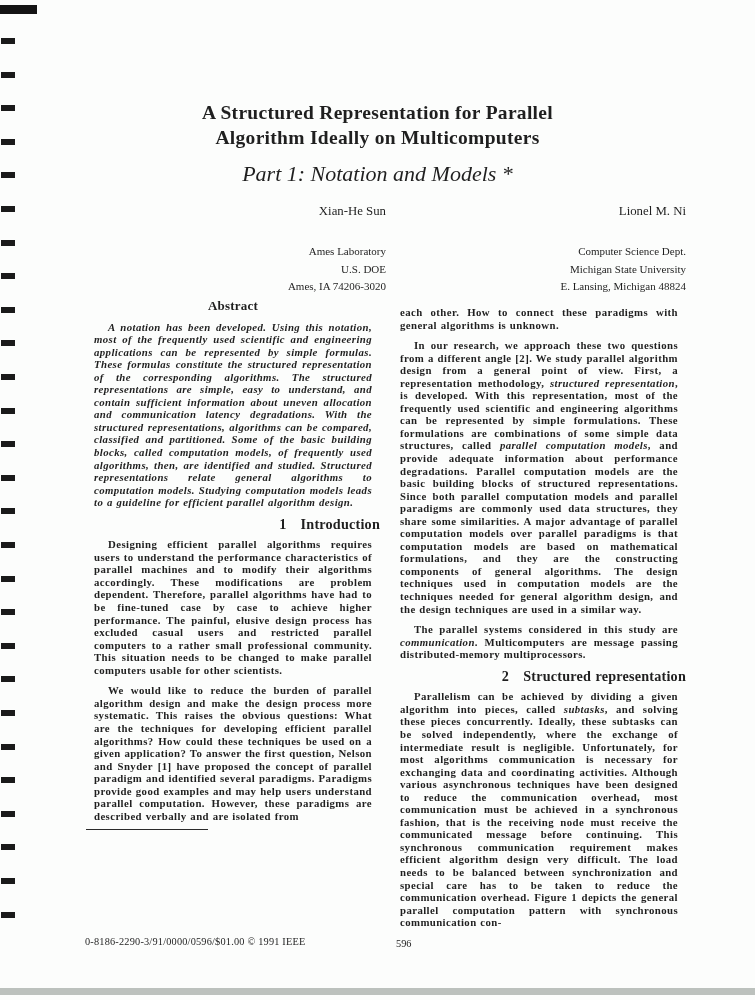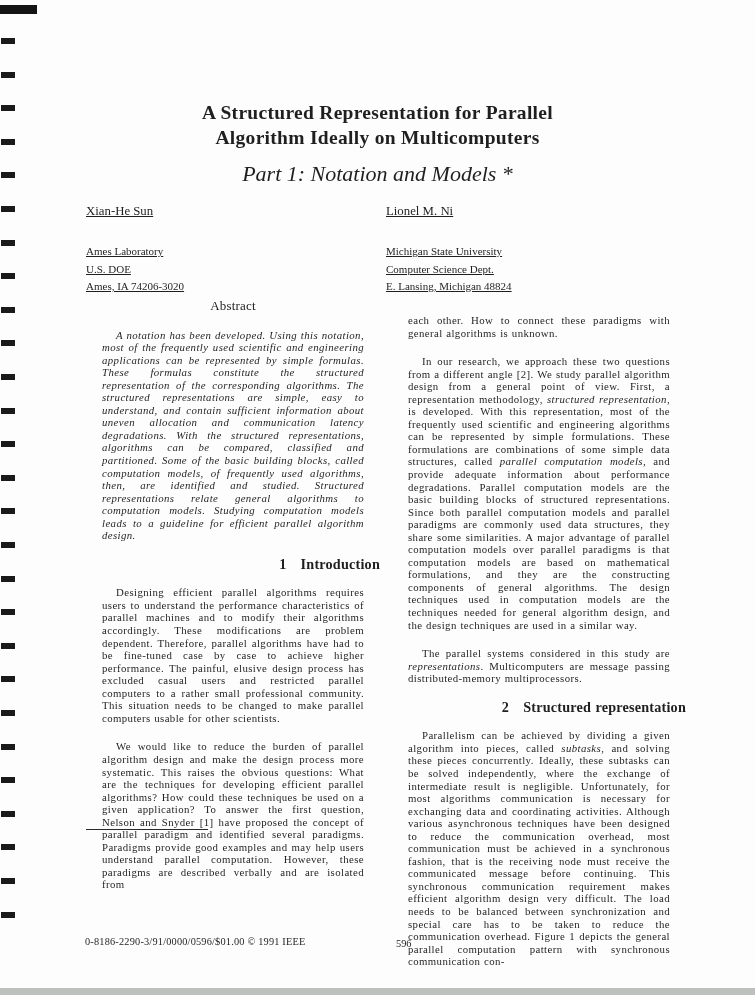--- a/index.html
+++ b/index.html
@@ -16,34 +16,34 @@
   }
   .bottom-strip { position:absolute; left:0; top:988px; width:755px; height:7px; background:#bcc1bd; }
 
   
   .title-block { position:absolute; top:100px; left:0; width:755px; text-align:center; }
   .title-line { font-size:19.5px; font-weight:bold; line-height:25px; letter-spacing:0.3px; }
   .subtitle { margin-top:11px; font-size:22px; font-style:italic; }
 
   
   .authors { position:absolute; top:204px; left:86px; width:600px; display:flex; }
-  .author-col { width:50%; text-align:left;text-decoration:underline; }
+  .author-col { width:50%; text-align:right; }
   .author-name { font-size:12.8px; margin-bottom:24px; }
   .author-affil { font-size:11px; line-height:17.5px; }
 
   
   .columns { position:absolute; top:298px; left:86px; width:600px; display:flex; gap:12px; }
   .col {
     width:294px; text-align:justify;
     font-size:10.8px; line-height:12.55px;
     letter-spacing:0.4px; word-spacing:0.6px;
   }
-  .col p { margin:16px; text-indent:14px; }
+  .col p { margin:8px; text-indent:14px;font-weight:bold; }
   .col p.noindent { text-indent:0; }
-  .abstract-heading { text-align:center; font-weight:normal; font-size:13px; margin:2px 0 5px 0; letter-spacing:0.2px; }
+  .abstract-heading { text-align:center; font-weight:bold; font-size:13px; margin:2px 0 5px 0; letter-spacing:0.2px; }
   .abstract-text { font-style:italic; }
   .abstract-text em { font-style:normal; }
   .col p em, .col .roman em { font-style:italic; }
   .sec-heading { font-weight:bold; font-size:14.2px; margin:9px 0 6px 16px; text-align:right; letter-spacing:0.2px; }
   .sec-heading .sec-num { display:inline-block; margin-right:14px; }
 
   
   .footnote { position:absolute; left:86px; top:829px; width:297px; }
   .footnote-rule { width:122px; border-top:1.2px solid #2a2a2a; margin-bottom:4px; }
   .footnote-text {
@@ -73,41 +73,41 @@
 
   <div class="authors">
     <div class="author-col">
       <div class="author-name">Xian-He Sun</div>
       <div class="author-affil">Ames Laboratory</div>
       <div class="author-affil">U.S. DOE</div>
       <div class="author-affil">Ames, IA 74206-3020</div>
     </div>
     <div class="author-col">
       <div class="author-name">Lionel M. Ni</div>
+      <div class="author-affil">Computer Science Dept.</div>
       <div class="author-affil">Michigan State University</div>
-      <div class="author-affil">Computer Science Dept.</div>
       <div class="author-affil">E. Lansing, Michigan 48824</div>
     </div>
   </div>
 
   <div class="columns">
     <div class="col">
       <div class="abstract-heading">Abstract</div>
       <p class="abstract-text">A notation has been developed. Using this notation, most of the frequently used scientific and engineering applications can be represented by simple formulas. These formulas constitute the <em>structured representation</em> of the corresponding algorithms. The structured representations are simple, easy to understand, and contain sufficient information about uneven allocation and communication latency degradations. With the structured representations, algorithms can be compared, classified and partitioned. Some of the basic building blocks, called <em>computation models</em>, of frequently used algorithms, then, are identified and studied. Structured representations relate general algorithms to computation models. Studying computation models leads to a guideline for efficient parallel algorithm design.</p>
       <div class="sec-heading">
         <span class="sec-num">1</span><span>Introduction</span>
       </div>
       <p>Designing efficient parallel algorithms requires users to understand the performance characteristics of parallel machines and to modify their algorithms accordingly. These modifications are problem dependent. Therefore, parallel algorithms have had to be fine-tuned case by case to achieve higher performance. The painful, elusive design process has excluded casual users and restricted parallel computers to a rather small professional community. This situation needs to be changed to make parallel computers usable for other scientists.</p>
       <p>We would like to reduce the burden of parallel algorithm design and make the design process more systematic. This raises the obvious questions: What are the techniques for developing efficient parallel algorithms? How could these techniques be used on a given application? To answer the first question, Nelson and Snyder [1] have proposed the concept of parallel paradigm and identified several paradigms. Paradigms provide good examples and may help users understand parallel computation. However, these paradigms are described verbally and are isolated from</p>
     </div>
 
     <div class="col">
       <p class="noindent">each other. How to connect these paradigms with general algorithms is unknown.</p>
       <p>In our research, we approach these two questions from a different angle [2]. We study parallel algorithm design from a general point of view. First, a representation methodology, <em>structured representation</em>, is developed. With this representation, most of the frequently used scientific and engineering algorithms can be represented by simple formulations. These formulations are combinations of some simple data structures, called <em>parallel computation models</em>, and provide adequate information about performance degradations. Parallel computation models are the basic building blocks of structured representations. Since both parallel computation models and parallel paradigms are commonly used data structures, they share some similarities. A major advantage of parallel computation models over parallel paradigms is that computation models are based on mathematical formulations, and they are the constructing components of general algorithms. The design techniques used in computation models are the techniques needed for general algorithm design, and the design techniques are used in a similar way.</p>
-      <p>The parallel systems considered in this study are <em>representations</em>. Multicomputers are message passing distributed-memory multiprocessors.</p>
+      <p>The parallel systems considered in this study are <em>communication</em>. Multicomputers are message passing distributed-memory multiprocessors.</p>
       <div class="sec-heading">
         <span class="sec-num">2</span><span>Structured representation</span>
       </div>
       <p>Parallelism can be achieved by dividing a given algorithm into pieces, called <em>subtasks</em>, and solving these pieces concurrently. Ideally, these subtasks can be solved independently, where the exchange of intermediate result is negligible. Unfortunately, for most algorithms communication is necessary for exchanging data and coordinating activities. Although various asynchronous techniques have been designed to reduce the communication overhead, most communication must be achieved in a synchronous fashion, that is the receiving node must receive the communicated message before continuing. This synchronous communication requirement makes efficient algorithm design very difficult. The load needs to be balanced between synchronization and special care has to be taken to reduce the communication overhead. Figure 1 depicts the general parallel computation pattern with synchronous communication con-</p>
     </div>
   </div>
 
   <div class="footnote">
     <div class="footnote-rule"></div>
   </div>

